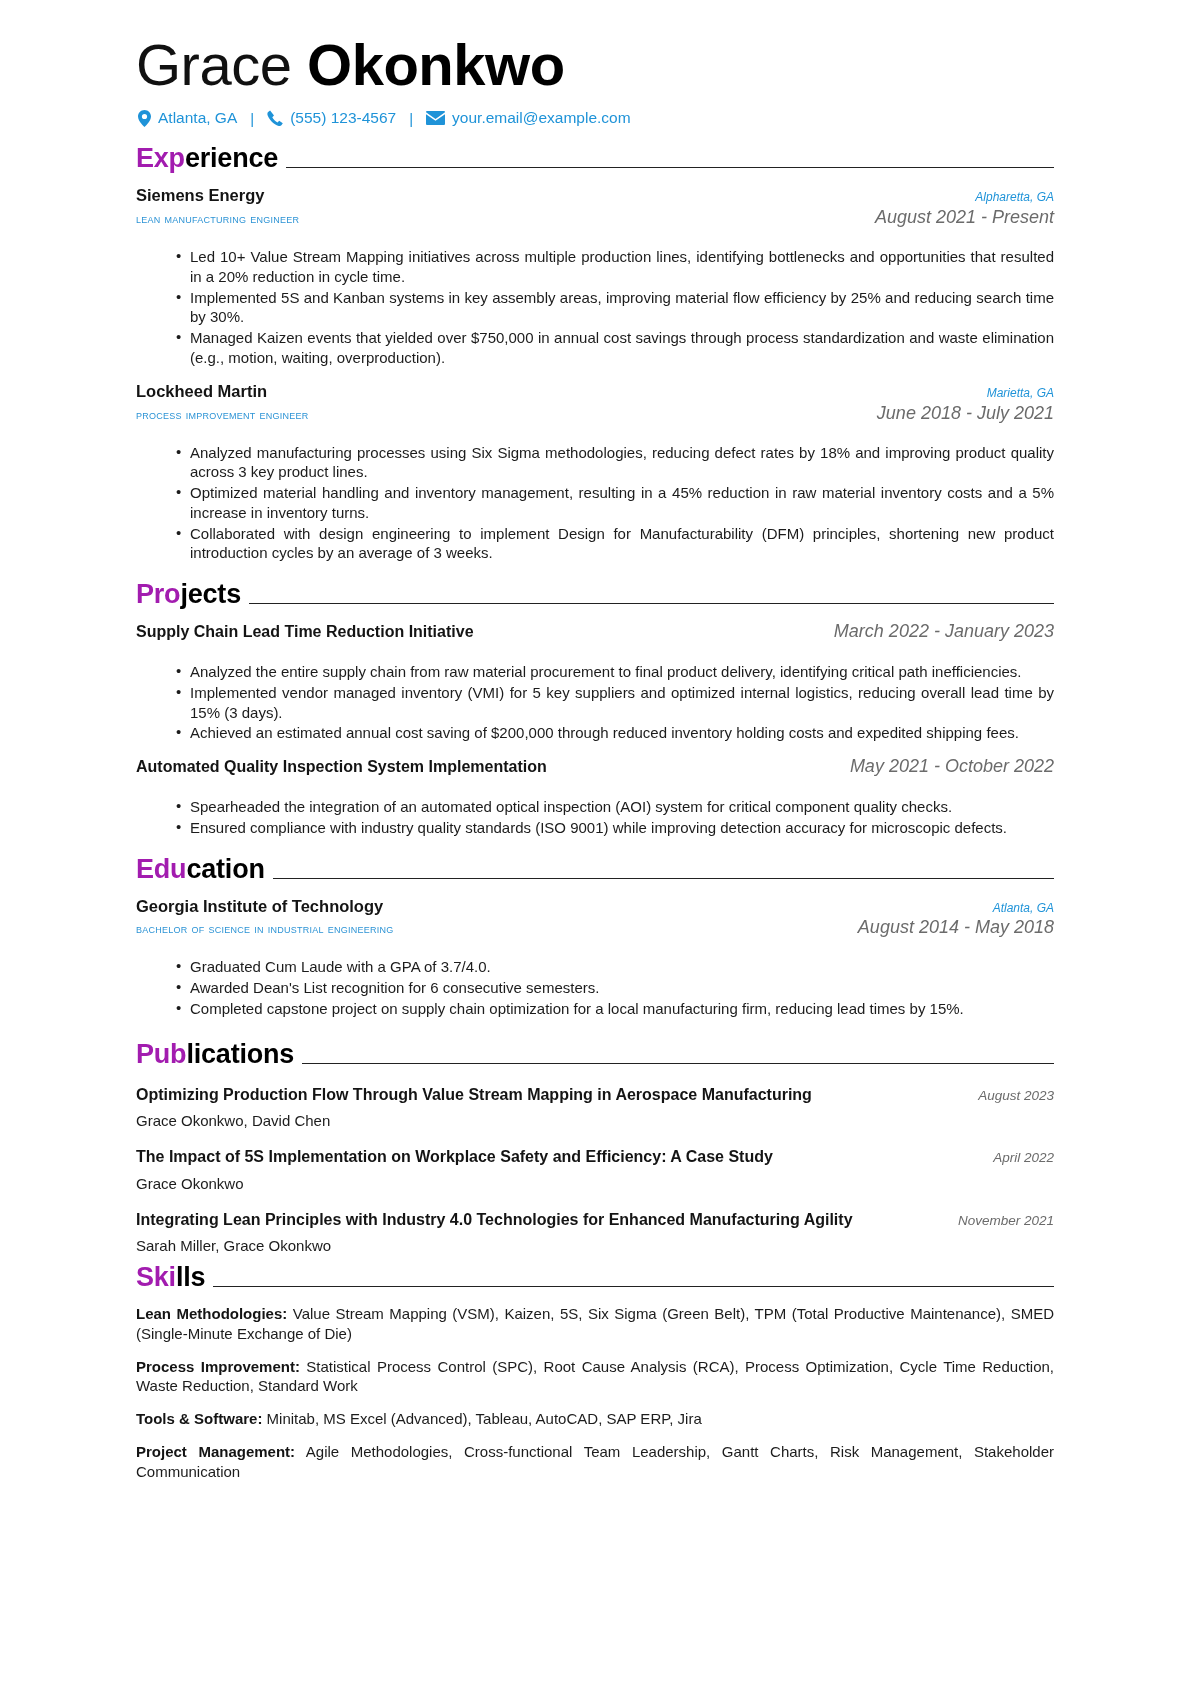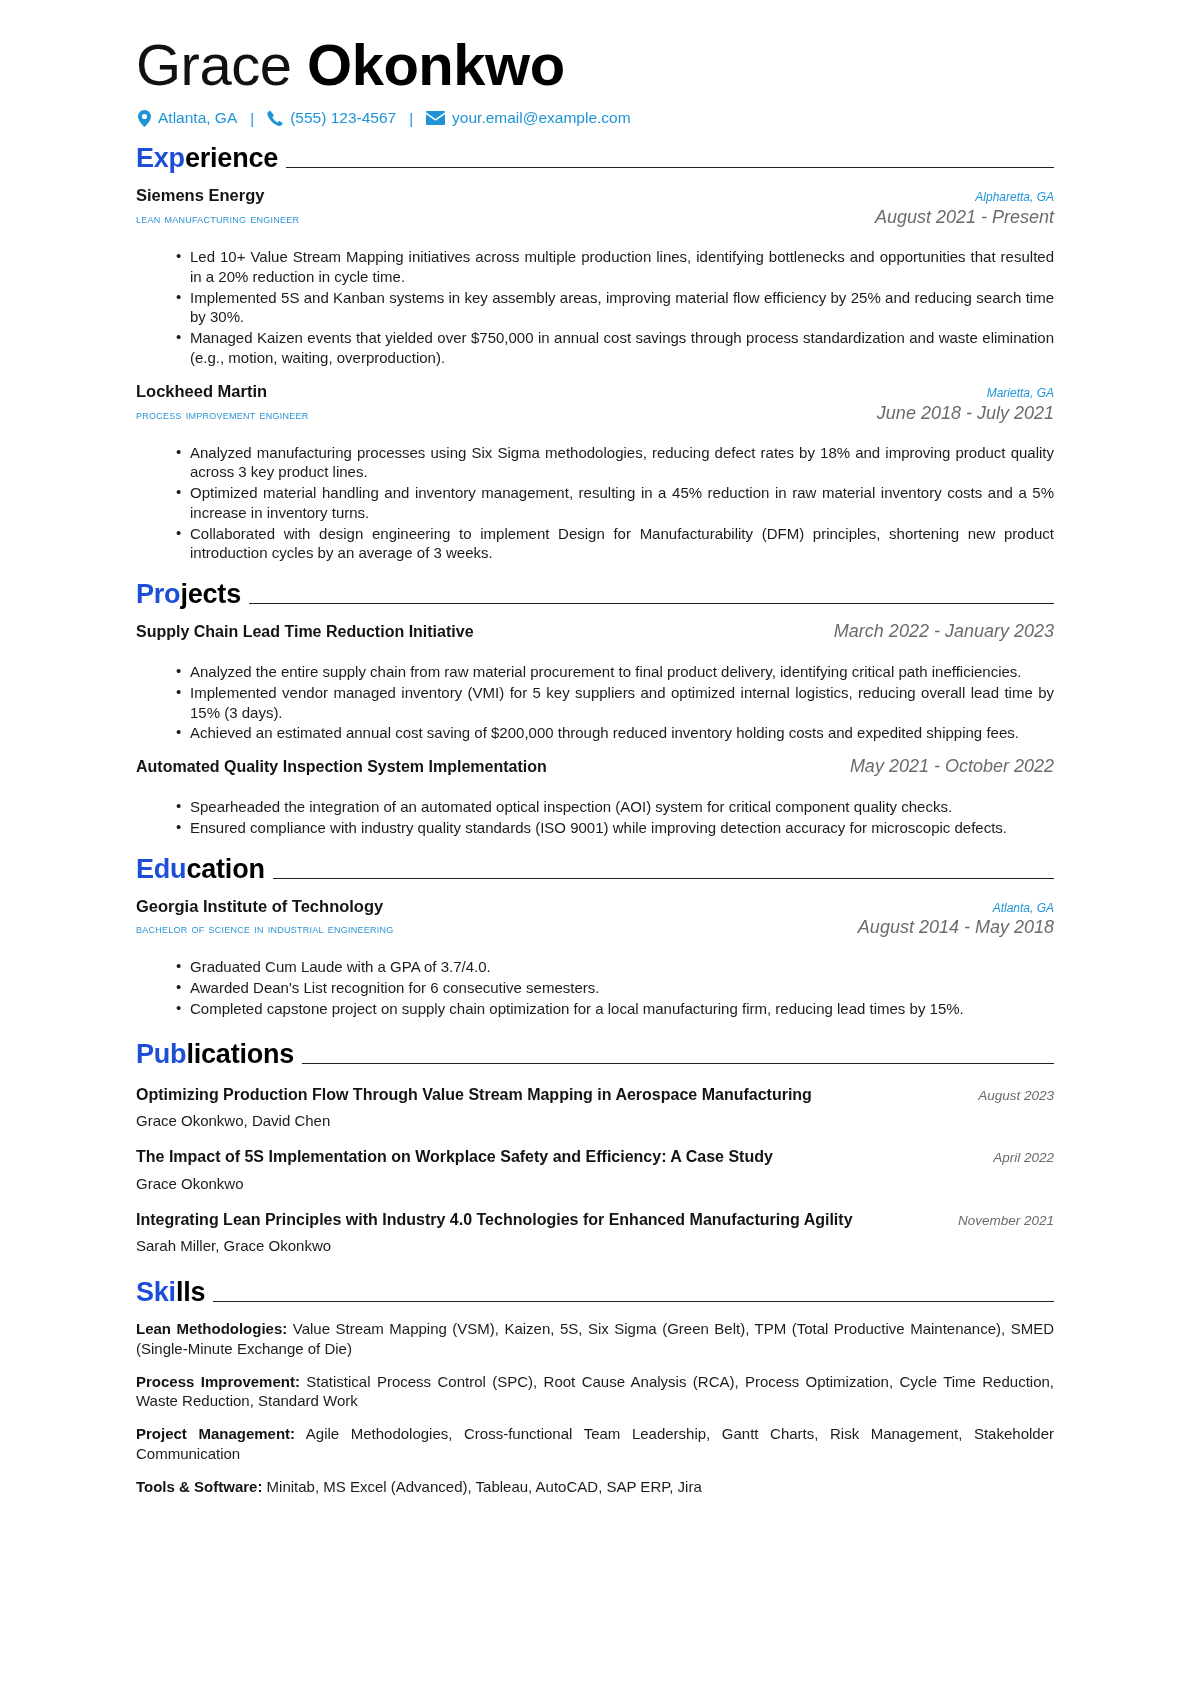--- a/index.html
+++ b/index.html
@@ -62,21 +62,21 @@
     gap: 0;
     margin: 0 0 9px 0;
   }
   .sec-title {
     font-size: 27px;
     font-weight: 700;
     line-height: 1;
     white-space: nowrap;
     letter-spacing: -0.2px;
   }
-  .sec-title .hl { color: #1d4ed8; }
+  .sec-title .hl { color: #a21caf; }
   .sec-title .rest { color: #000000; }
   .sec-rule {
     flex: 1 1 auto;
     height: 0;
     border-bottom: 1.6px solid #222222;
     margin-left: 8px;
     margin-bottom: 4px;
   }
 
   
@@ -191,21 +191,21 @@
     color: #1c1c1c;
     margin-top: 13px;
     text-align: justify;
     text-justify: inter-word;
   }
   .skill-row:first-of-type { margin-top: 10px; }
   .skill-cat {
     font-weight: 700;
     color: #141414;
   }
-  .section.skills { margin-top: 23px; }
+  .section.skills { margin-top: 8px; }
   .section.pubs { margin-top: 22px; }
 </style>
 </head>
 <body>
 
 <div class="page">
 
   <div>
     <h1 class="name"><span class="first">Grace </span><span class="last">Okonkwo</span></h1>
 
@@ -363,17 +363,17 @@
   </div>
 
   <div class="section skills">
     <div class="sec-head">
       <div class="sec-title"><span class="hl">Ski</span><span class="rest">lls</span></div>
       <div class="sec-rule"></div>
     </div>
 
     <div class="skill-row"><span class="skill-cat">Lean Methodologies:</span><span> Value Stream Mapping (VSM), Kaizen, 5S, Six Sigma (Green Belt), TPM (Total Productive Maintenance), SMED (Single-Minute Exchange of Die)</span></div>
     <div class="skill-row"><span class="skill-cat">Process Improvement:</span><span> Statistical Process Control (SPC), Root Cause Analysis (RCA), Process Optimization, Cycle Time Reduction, Waste Reduction, Standard Work</span></div>
+    <div class="skill-row"><span class="skill-cat">Tools &amp; Software:</span><span> Minitab, MS Excel (Advanced), Tableau, AutoCAD, SAP ERP, Jira</span></div>
     <div class="skill-row"><span class="skill-cat">Project Management:</span><span> Agile Methodologies, Cross-functional Team Leadership, Gantt Charts, Risk Management, Stakeholder Communication</span></div>
-    <div class="skill-row"><span class="skill-cat">Tools &amp; Software:</span><span> Minitab, MS Excel (Advanced), Tableau, AutoCAD, SAP ERP, Jira</span></div>
   </div>
 
 </div>
 
 </body></html>

